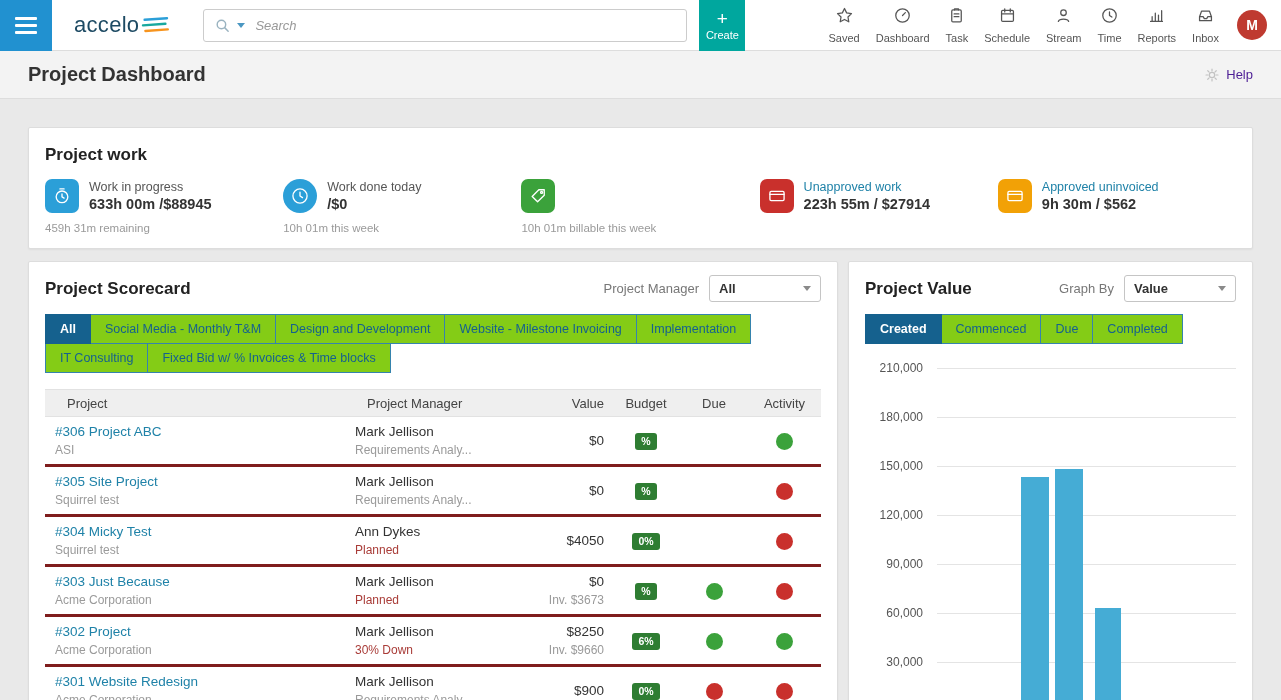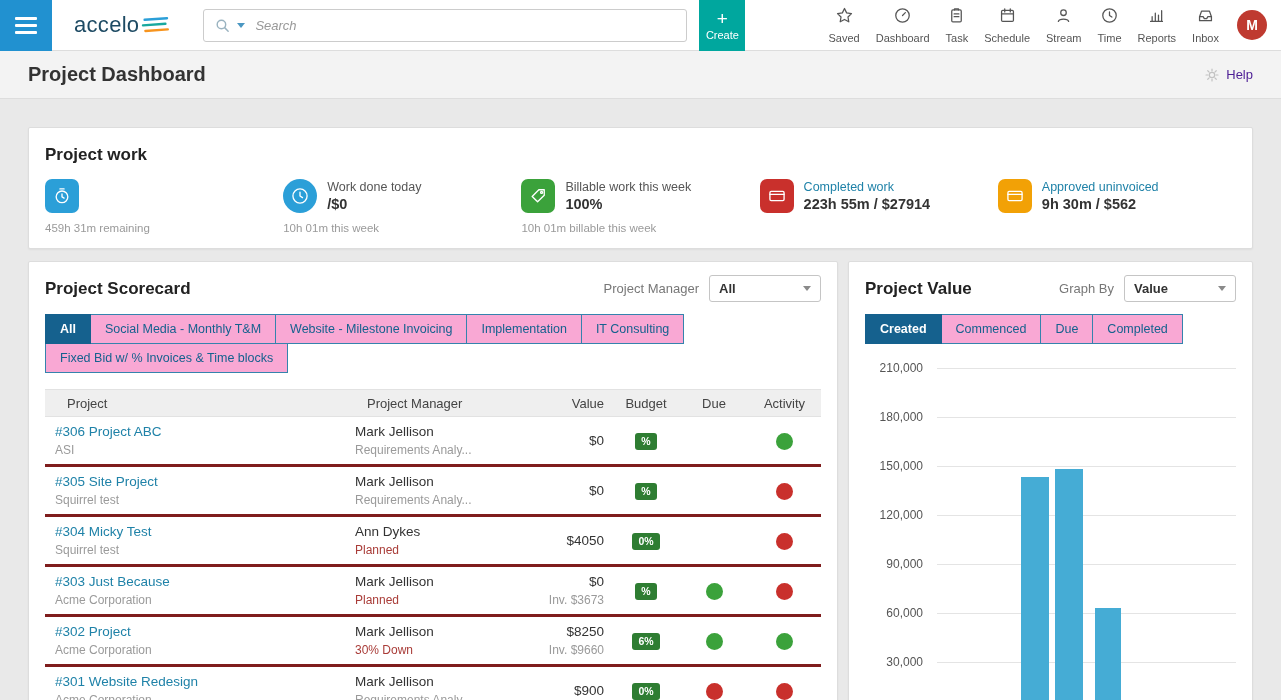--- a/index.html
+++ b/index.html
@@ -56,21 +56,21 @@
   .scorecard{width:810px;height:640px;padding:13px 16px;flex:none}
   .valuecard{flex:1;height:640px;padding:13px 16px}
   .card-head{display:flex;align-items:center;justify-content:space-between}
   .filter{display:flex;align-items:center;gap:10px}
   .filter-label{font-size:13px;color:#777}
   .select{display:flex;align-items:center;justify-content:space-between;border:1px solid #c5c5c5;border-radius:3px;background:#fff;height:27px;padding:0 9px;font-size:13px;font-weight:bold;color:#333;cursor:pointer;min-width:112px}
   .caret{width:0;height:0;border-left:4px solid transparent;border-right:4px solid transparent;border-top:5px solid #8a8a8a;margin-left:10px}
 
   
   .tabs{display:flex;flex-wrap:wrap;margin-top:12px;padding:1px 0 0 1px}
-  .tab{border:1px solid #3583ad;color:#15618e;background:#f9a8d4;font-size:12.5px;padding:7px 14px;cursor:pointer;margin:-1px 0 0 -1px;white-space:nowrap}
+  .tab{border:1px solid #3583ad;color:#15618e;background:#84cc16;font-size:12.5px;padding:7px 14px;cursor:pointer;margin:-1px 0 0 -1px;white-space:nowrap}
   .tab.active{background:#15618e;border-color:#15618e;color:#fff;font-weight:bold;position:relative}
 
   
   .table{margin-top:16px}
   .thead,.trow{display:grid;grid-template-columns:300px 175px 90px 72px 64px 77px;align-items:center}
   .thead{background:#efefef;border-top:1px solid #e2e2e2;border-bottom:1px solid #e2e2e2;height:28px}
   .th{font-size:13px;color:#444;padding-left:22px;cursor:pointer}
   .trow{border-bottom:3px solid #7f1d1d;padding:7px 0;min-height:46px}
   .td{padding-left:10px}
   .th.c2,.td.c2{text-align:right;padding-right:6px;padding-left:0}
@@ -202,20 +202,24 @@
     <h2 class="card-title">Project work</h2>
     <div class="kpi-row" id="kpi-row">
         <div class="kpi">
           <div class="kpi-main">
             <div class="kpi-ico" style="background: rgb(43, 159, 216);">
               <svg viewBox="0 0 24 24" fill="none" stroke="currentColor" stroke-width="1.6" stroke-linecap="round" stroke-linejoin="round">
                 <circle cx="12" cy="13" r="7"></circle>
                 <path d="M12 9.5V13l2.5 1.5M9.5 3.5h5"></path>
               </svg>
             </div>
+            <div class="kpi-text">
+              <div class="kpi-label">Work in progress</div>
+              <div class="kpi-value">633h 00m /$88945</div>
+            </div>
           </div>
           <div class="kpi-sub">459h 31m remaining</div>
         </div>
         <div class="kpi">
           <div class="kpi-main">
             <div class="kpi-ico circle" style="background: rgb(43, 159, 216);">
               <svg viewBox="0 0 24 24" fill="none" stroke="currentColor" stroke-width="1.6" stroke-linecap="round" stroke-linejoin="round">
                 <circle cx="12" cy="12" r="8.5"></circle>
                 <path d="M12 7.5V12l3 2"></path>
               </svg>
@@ -228,37 +232,33 @@
           <div class="kpi-sub">10h 01m this week</div>
         </div>
         <div class="kpi">
           <div class="kpi-main">
             <div class="kpi-ico" style="background: rgb(59, 162, 59);">
               <svg viewBox="0 0 24 24" fill="none" stroke="currentColor" stroke-width="1.6" stroke-linecap="round" stroke-linejoin="round">
                 <path d="M13 4.5h6.5V11L11.5 19 5 12.5z"></path>
                 <circle cx="16.3" cy="7.7" r="1.2"></circle>
               </svg>
             </div>
-            <div class="kpi-text">
-              <div class="kpi-label">Billable work this week</div>
-              <div class="kpi-value">100%</div>
-            </div>
           </div>
           <div class="kpi-sub">10h 01m billable this week</div>
         </div>
         <div class="kpi">
           <div class="kpi-main">
             <div class="kpi-ico" style="background: rgb(201, 48, 44);">
               <svg viewBox="0 0 24 24" fill="none" stroke="currentColor" stroke-width="1.6" stroke-linecap="round" stroke-linejoin="round">
                 <rect x="3.5" y="6.5" width="17" height="11" rx="1.5"></rect>
                 <path d="M3.5 10h17"></path>
               </svg>
             </div>
             <div class="kpi-text">
-              <div class="kpi-label link">Completed work</div>
+              <div class="kpi-label link">Unapproved work</div>
               <div class="kpi-value">223h 55m / $27914</div>
             </div>
           </div>
         </div>
         <div class="kpi">
           <div class="kpi-main">
             <div class="kpi-ico" style="background: rgb(242, 161, 6);">
               <svg viewBox="0 0 24 24" fill="none" stroke="currentColor" stroke-width="1.6" stroke-linecap="round" stroke-linejoin="round">
                 <rect x="3.5" y="6.5" width="17" height="11" rx="1.5"></rect>
                 <path d="M3.5 10h17"></path>
@@ -282,20 +282,21 @@
           <span class="filter-label">Project Manager</span>
           <div class="select">
             <span>All</span>
             <span class="caret"></span>
           </div>
         </div>
       </div>
       <div class="tabs" id="scorecard-tabs">
           <div class="tab active">All</div>
           <div class="tab">Social Media - Monthly T&amp;M</div>
+          <div class="tab">Design and Development</div>
           <div class="tab">Website - Milestone Invoicing</div>
           <div class="tab">Implementation</div>
           <div class="tab">IT Consulting</div>
           <div class="tab">Fixed Bid w/ % Invoices &amp; Time blocks</div>
         </div>
       <div class="table">
         <div class="thead" id="table-head">
             <div class="th c0">Project</div>
             <div class="th c1">Project Manager</div>
             <div class="th c2">Value</div>

